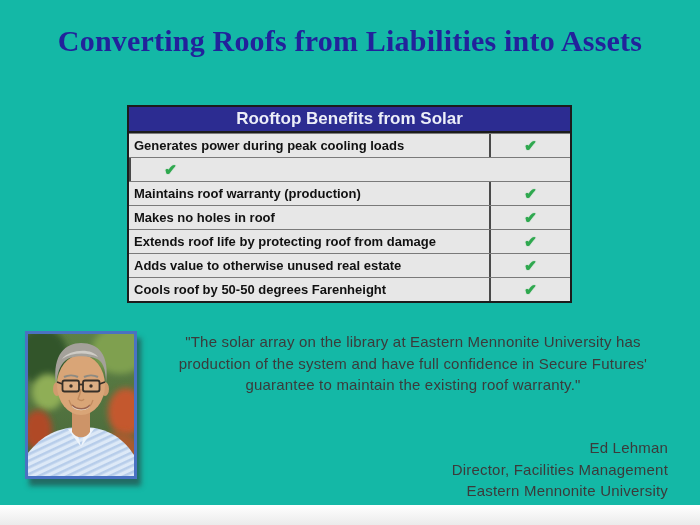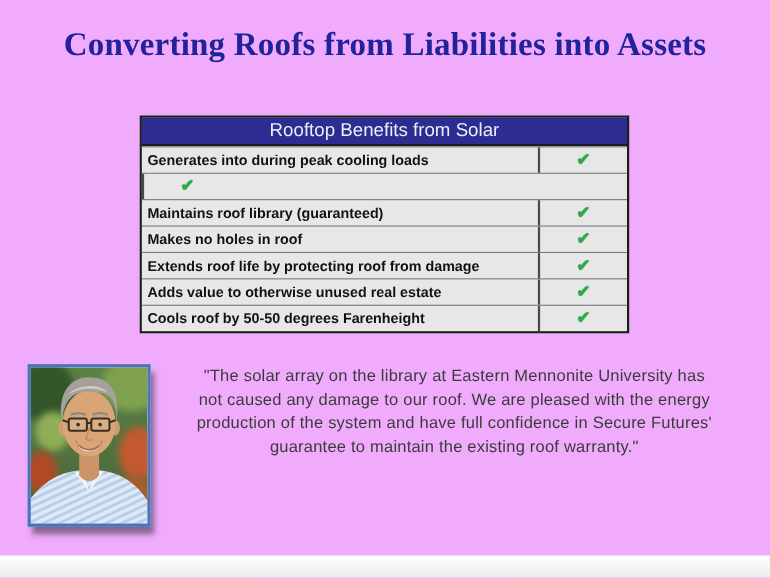--- a/index.html
+++ b/index.html
@@ -1,20 +1,20 @@
 <!DOCTYPE html>
 <html><head>
 <meta charset="utf-8">
 <style>
   html,body{margin:0;padding:0;}
   body{
     width:700px;height:525px;background:#ffffff;overflow:hidden;
     font-family:"Liberation Sans", sans-serif;position:relative;
   }
-  .slide{position:relative;width:700px;height:525px;background:#f0abfc;}
+  .slide{position:relative;width:700px;height:525px;background:#14b8a6;}
   .bottom-fade{
     position:absolute;left:0;bottom:0;width:700px;height:20px;
     background:linear-gradient(#ffffff,#ebebeb);
   }
 
   
   .slide-title{
     position:absolute;top:24px;left:0;width:700px;
     text-align:center;
     font-family:"Liberation Serif", serif;
@@ -22,21 +22,21 @@
     color:#22229b;margin:0;
   }
 
   
   .benefits-table{
     position:absolute;left:127px;top:105px;width:441px;
     border:2px solid #1c1c1c;background:#e7e7e7;
   }
   .benefits-header{
     background:#2c2c91;color:#eceef8;
-    text-align:center;font-size:17px;font-weight:400;
+    text-align:center;font-size:17px;font-weight:700;
     height:24px;line-height:24px;
     border-bottom:2px solid #1c1c1c;
   }
   .benefit-row{
     display:flex;align-items:stretch;height:23px;
     border-top:1px solid #7a7a7a;background:#e7e7e7;
   }
   .benefit-row:first-of-type{border-top:none;}
   .benefit-label{
     flex:1;padding-left:5px;
@@ -76,28 +76,28 @@
 <body>
 
 <div class="slide">
 
   <h1 class="slide-title">Converting Roofs from Liabilities into Assets</h1>
 
   <div class="benefits-table">
     <div class="benefits-header">Rooftop Benefits from Solar</div>
 
     <div class="benefit-row">
-      <div class="benefit-label">Generates into during peak cooling loads</div>
+      <div class="benefit-label">Generates power during peak cooling loads</div>
       <div class="benefit-check"><span class="check-glyph">✔</span></div>
     </div>
     <div class="benefit-row">
       <div class="benefit-check"><span class="check-glyph">✔</span></div>
     </div>
     <div class="benefit-row">
-      <div class="benefit-label">Maintains roof library (guaranteed)</div>
+      <div class="benefit-label">Maintains roof warranty (production)</div>
       <div class="benefit-check"><span class="check-glyph">✔</span></div>
     </div>
     <div class="benefit-row">
       <div class="benefit-label">Makes no holes in roof</div>
       <div class="benefit-check"><span class="check-glyph">✔</span></div>
     </div>
     <div class="benefit-row">
       <div class="benefit-label">Extends roof life by protecting roof from damage</div>
       <div class="benefit-check"><span class="check-glyph">✔</span></div>
     </div>
@@ -165,20 +165,24 @@
 
       <path d="M44,71 C49,76 58,76 62,71 L62,72.8 C57,77.5 49,77.5 44,72.8 Z" fill="#e9dfd2"></path>
       <path d="M44,71 C49,76 58,76 62,71" stroke="#9b6550" stroke-width="1.6" fill="none"></path>
       <path d="M41,66 C42,69 43,71 44,72" stroke="#c08a5e" stroke-width="1.2" fill="none"></path>
       <path d="M65,66 C64,69 63,71 62,72" stroke="#c08a5e" stroke-width="1.2" fill="none"></path>
     </svg>
   </div>
 
   <div class="quote-block">
     <div>"The solar array on the library at Eastern Mennonite University has</div>
-    <div>not caused any damage to our roof. We are pleased with the energy</div>
     <div>production of the system and have full confidence in Secure Futures'</div>
     <div>guarantee to maintain the existing roof warranty."</div>
   </div>
 
+  <div class="attribution-block">
+    <div>Ed Lehman</div>
+    <div>Director, Facilities Management</div>
+    <div>Eastern Mennonite University</div>
+  </div>
 
   <div class="bottom-fade"></div>
 </div>
 
 </body></html>

